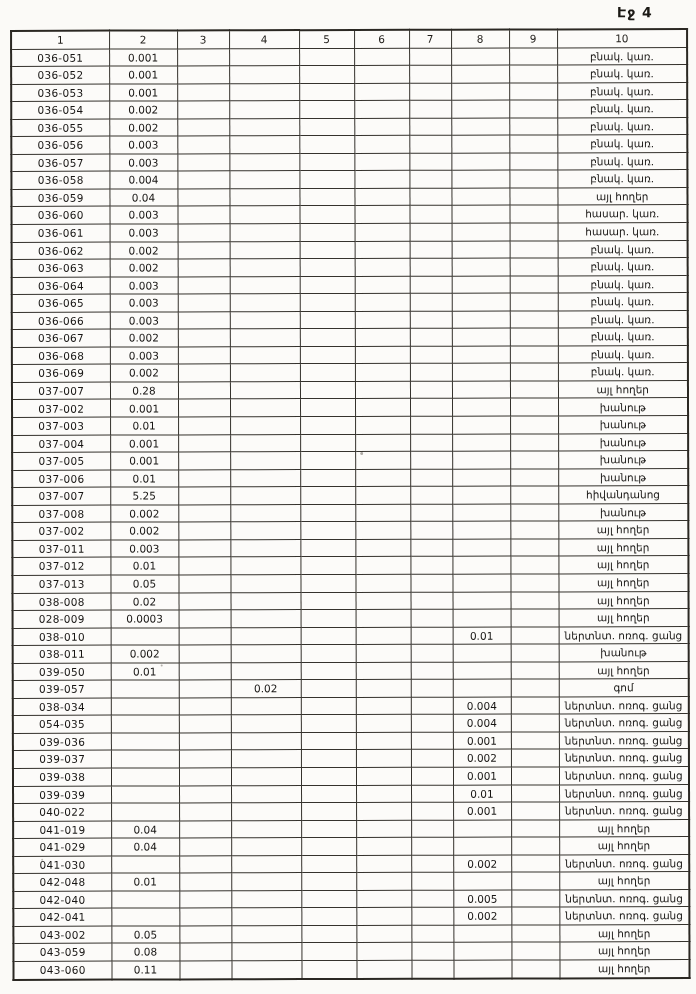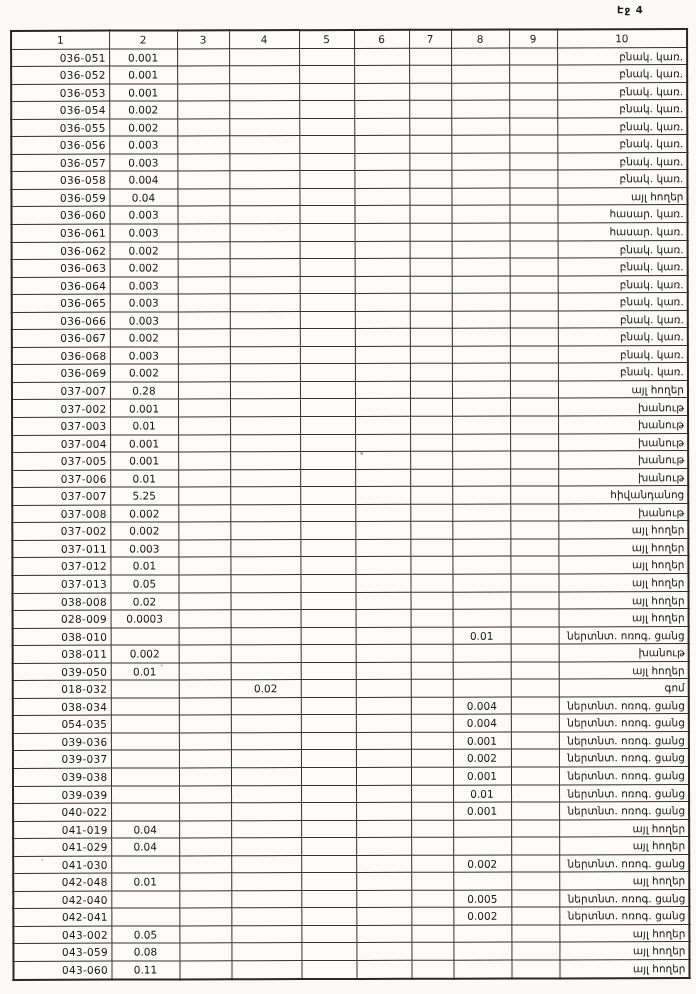--- a/index.html
+++ b/index.html
@@ -10,21 +10,21 @@
     color:#171513;
     position:relative;
   }
   .sheet{
     position:absolute;top:0;left:0;width:696px;height:994px;
     transform:rotate(-0.15deg);
     transform-origin:50% 40%;
   }
   .page-label{
     position:absolute;top:5px;left:618px;
-    font-size:10px;font-weight:bold;letter-spacing:1px;
+    font-size:14px;font-weight:bold;letter-spacing:1px;
     color:#1a1814;
   }
   table.doc{
     position:absolute;top:29px;left:11px;
     border-collapse:collapse;
     table-layout:fixed;
     width:676px;
     background:#fcfbf9;
   }
   table.doc td, table.doc th{
@@ -38,23 +38,23 @@
     white-space:nowrap;
     position:relative;
   }
   table.doc{border:2px solid #2b2823;}
   th{
     text-align:center;
     font-size:11px;
     color:#211e1a;
     height:14px;
   }
-  td.c-code{text-align:right;letter-spacing:0.3px;}
+  td.c-code{text-align:center;letter-spacing:0.3px;}
   td.c-num{text-align:center;}
-  td.c-use{text-align:right;}
+  td.c-use{text-align:center;}
   
   .speck{position:absolute;background:#6b665e;border-radius:50%;}
   .s1{width:3px;height:3px;top:452px;left:360px;opacity:.55;}
   .s2{width:2px;height:2px;top:664px;left:160px;opacity:.5;}
   .s3{width:2px;height:2px;top:858px;left:40px;opacity:.4;}
 </style>
 </head>
 <body>
 
 <div class="sheet">
@@ -515,21 +515,21 @@
           <td class="c-num"></td>
           <td class="c-num"></td>
           <td class="c-num"></td>
           <td class="c-num"></td>
           <td class="c-num"></td>
           <td class="c-num"></td>
           <td class="c-num"></td>
           <td class="c-use">այլ հողեր</td>
         </tr>
         <tr>
-          <td class="c-code">018-032</td>
+          <td class="c-code">039-057</td>
           <td class="c-num"></td>
           <td class="c-num"></td>
           <td class="c-num">0.02</td>
           <td class="c-num"></td>
           <td class="c-num"></td>
           <td class="c-num"></td>
           <td class="c-num"></td>
           <td class="c-num"></td>
           <td class="c-use">գոմ</td>
         </tr>

